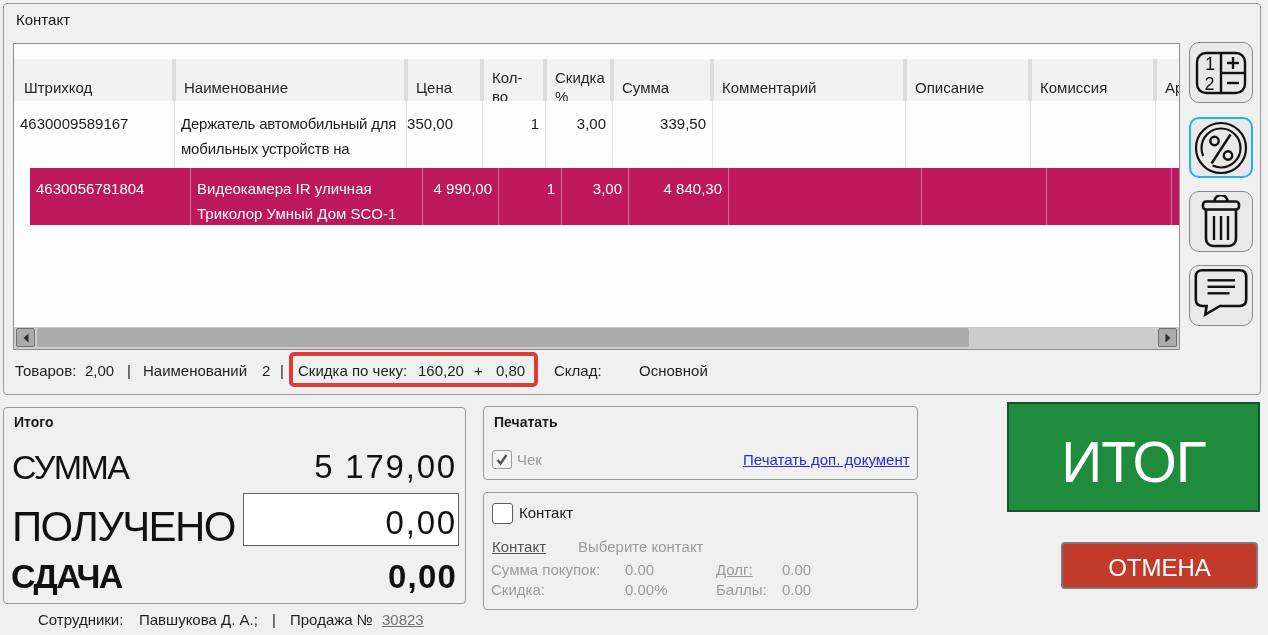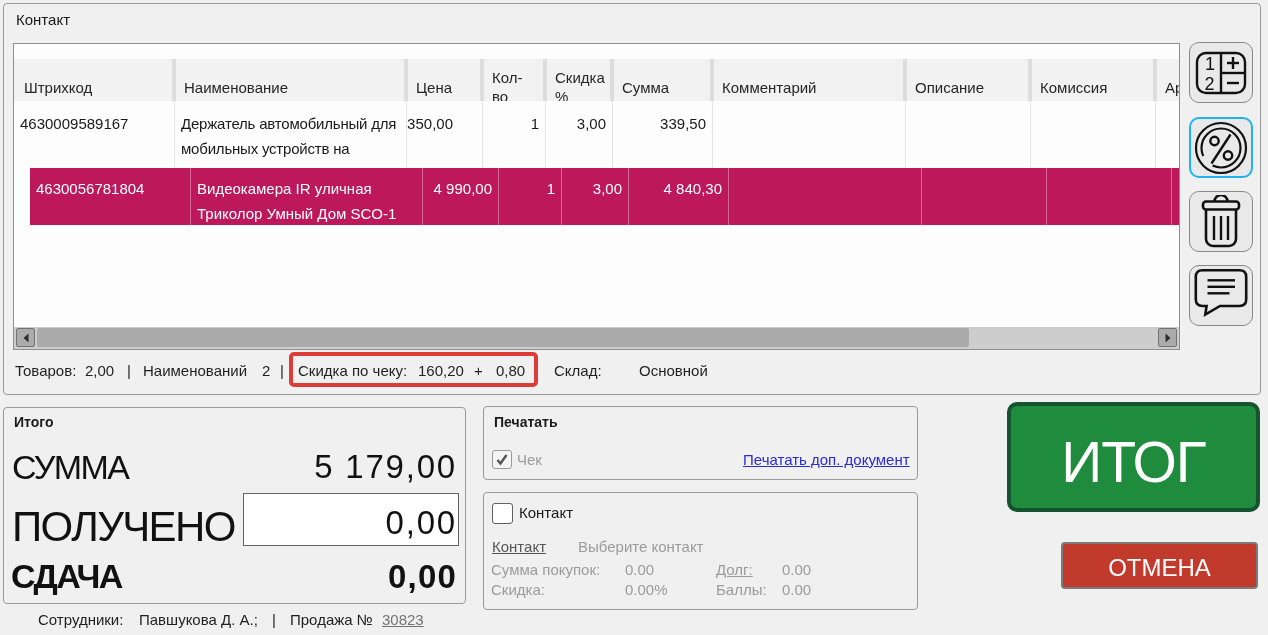--- a/index.html
+++ b/index.html
@@ -186,21 +186,21 @@
 <div class="abs gray" style="left:578px; top:538px; font-size:15px;">Выберите контакт</div>
 <div class="abs gray" style="left:491px; top:561px; font-size:15px;">Сумма покупок:</div>
 <div class="abs gray" style="left:625px; top:561px; font-size:15px;">0.00</div>
 <div class="abs gray" style="left:716px; top:561px; font-size:15px; text-decoration:underline;">Долг:</div>
 <div class="abs gray" style="left:782px; top:561px; font-size:15px;">0.00</div>
 <div class="abs gray" style="left:491px; top:581px; font-size:15px;">Скидка:</div>
 <div class="abs gray" style="left:625px; top:581px; font-size:15px;">0.00%</div>
 <div class="abs gray" style="left:716px; top:581px; font-size:15px;">Баллы:</div>
 <div class="abs gray" style="left:782px; top:581px; font-size:15px;">0.00</div>
 
-<div class="abs" style="left:1007px; top:402px; width:253px; height:110px; background:#1e8b3d; border:4px solid #14532d; border-radius:10px; display:flex; align-items:center; justify-content:center;">
+<div class="abs" style="left:1007px; top:402px; width:253px; height:110px; background:#1e8b3d; border:2px solid #14532d; border-radius:0; display:flex; align-items:center; justify-content:center;">
   <span style="font-size:57px; color:#fff; letter-spacing:-1px; padding-top:10px;">ИТОГ</span>
 </div>
 <div class="abs" style="left:1061px; top:542px; width:197px; height:47px; background:#c23a2b; border:2px solid #7a7a7a; border-radius:4px; display:flex; align-items:center; justify-content:center;">
   <span style="font-size:24px; color:#fff; padding-top:4px;">ОТМЕНА</span>
 </div>
 
 <div class="abs" style="left:0; top:611px; width:1268px; height:25px;margin-left:32px;">
   <span class="stat" style="left:6px;">Сотрудники:</span>
   <span class="stat" style="left:107px;">Павшукова Д. А.;</span>
   <span class="stat" style="left:240px;">|</span>

